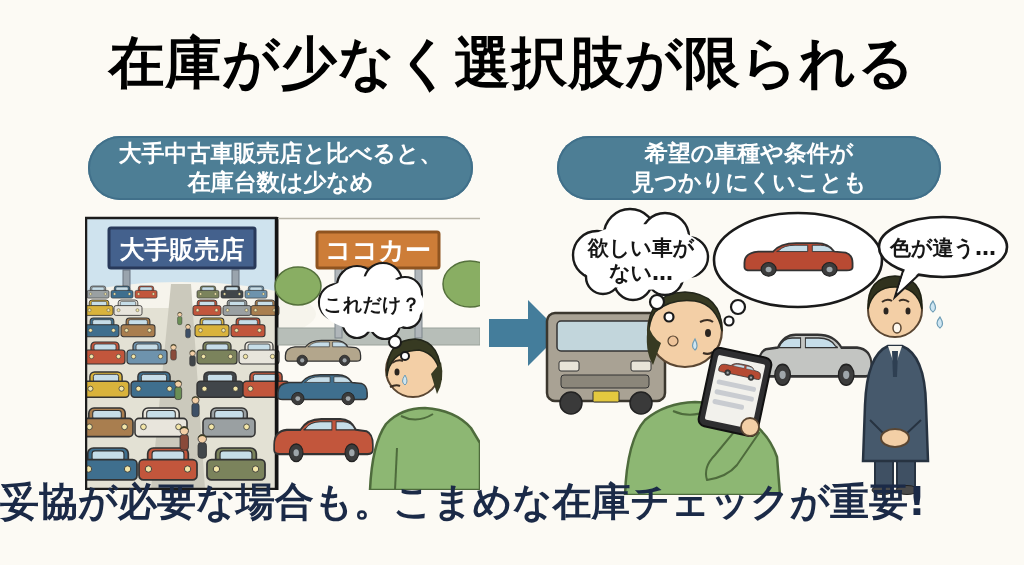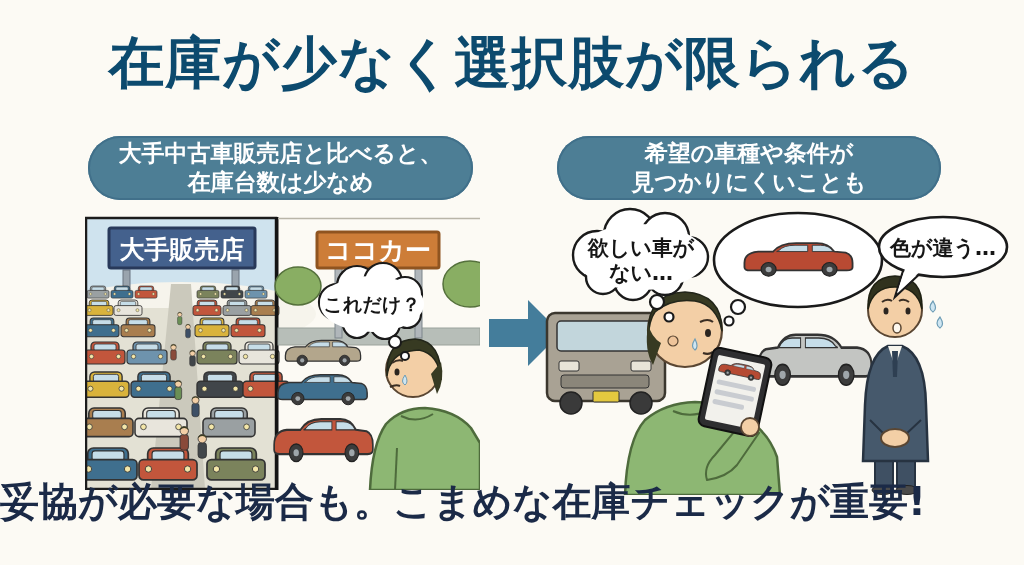--- a/index.html
+++ b/index.html
@@ -1,19 +1,19 @@
 <!DOCTYPE html>
 <html><head>
 <meta charset="utf-8">
 <style>
   html,body{margin:0;padding:0;}
   body{font-family:"DejaVu Sans","Liberation Sans",sans-serif;}
   .canvas{position:relative;width:1024px;height:565px;background:#fcfaf4;overflow:hidden;}
   .title{position:absolute;top:26px;left:0;width:1024px;text-align:center;
-         font-size:56px;font-weight:900;color:#0c4a6e;letter-spacing:1px;white-space:nowrap;}
+         font-size:56px;font-weight:900;color:#000000;letter-spacing:1px;white-space:nowrap;}
   .pill{position:absolute;top:136px;height:64px;background:#4d7e95;border-radius:32px;
         color:#ffffff;font-weight:800;display:flex;flex-direction:column;justify-content:center;
         align-items:center;text-align:center;font-size:23px;line-height:1.25;
         box-shadow:inset 0 0 0 2px #41708a;}
   .pill-left{left:88px;width:385px;}
   .pill-right{left:557px;width:384px;}
   .illus{position:absolute;}
   .illus-left{left:85px;top:212px;}
   .illus-arrow{left:487px;top:293px;}
   .illus-right{left:545px;top:205px;}

